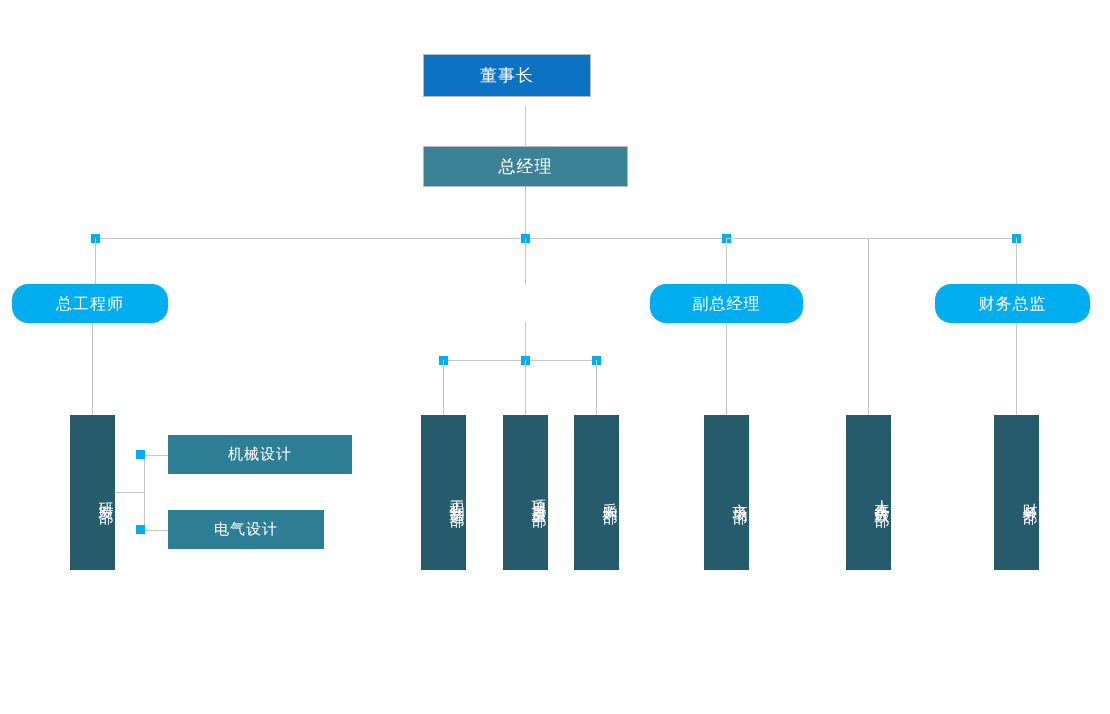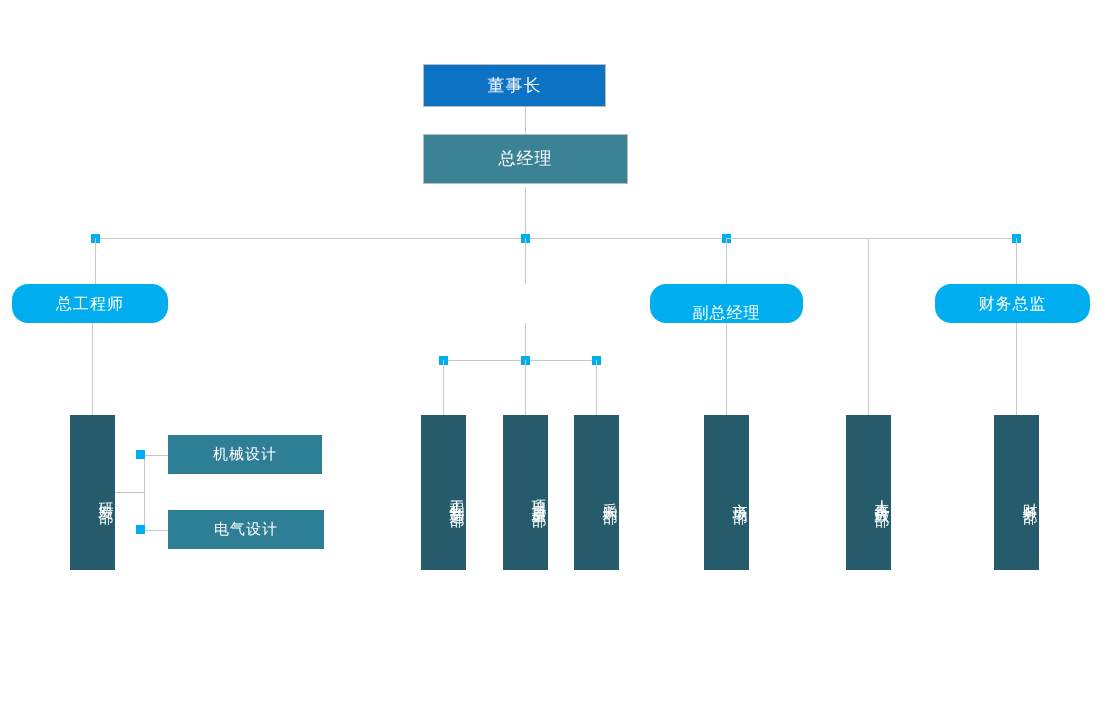--- a/index.html
+++ b/index.html
@@ -75,27 +75,27 @@
   .box.lvl-sub {
     background: #2E7E95;
     font-size: 15px;
   }
 </style>
 </head>
 <body>
 
 <div id="chart-canvas">
 
-  <div class="box lvl-chairman" style="left:423px; top:64px; width:183px; height:43px;">
+  <div class="box lvl-chairman" style="left:423px; top:54px; width:168px; height:43px;">
     <span>董事长</span>
   </div>
 
   <div class="conn v" style="left:525px; top:107px; height:39px;"></div>
 
-  <div class="box lvl-gm" style="left:423px; top:134px; width:205px; height:50px;">
+  <div class="box lvl-gm" style="left:423px; top:146px; width:205px; height:41px;">
     <span>总经理</span>
   </div>
 
   <div class="conn v" style="left:525px; top:187px; height:52px;"></div>
 
   <div class="conn h" style="left:95px; top:238px; width:922px;"></div>
 
   <div class="node-marker" style="left:91px; top:234px;"></div>
   <div class="node-marker" style="left:521px; top:234px;"></div>
   <div class="node-marker" style="left:722px; top:234px;"></div>
@@ -104,21 +104,21 @@
   <div class="conn v" style="left:95px; top:238px; height:46px;"></div>
   <div class="conn v" style="left:525px; top:238px; height:46px;"></div>
   <div class="conn v" style="left:726px; top:238px; height:46px;"></div>
   <div class="conn v" style="left:1016px; top:238px; height:46px;"></div>
 
   <div class="box lvl-exec" style="left:12px; top:284px; width:156px; height:39px;">
     <span>总工程师</span>
   </div>
 
 
-  <div class="box lvl-exec" style="left:650px; top:284px; width:153px; height:39px;align-items:flex-end;">
+  <div class="box lvl-exec" style="left:650px; top:284px; width:153px; height:39px;">
     <span>副总经理</span>
   </div>
 
   <div class="box lvl-exec" style="left:935px; top:284px; width:155px; height:39px;">
     <span>财务总监</span>
   </div>
 
   <div class="conn v" style="left:92px; top:323px; height:92px;"></div>
 
   <div class="conn v" style="left:525px; top:323px; height:37px;"></div>
@@ -167,21 +167,21 @@
   </div>
 
   <div class="conn h" style="left:115px; top:492px; width:29px;"></div>
   <div class="conn v" style="left:144px; top:455px; height:75px;"></div>
   <div class="conn h" style="left:144px; top:455px; width:24px;"></div>
   <div class="conn h" style="left:144px; top:530px; width:24px;"></div>
 
   <div class="node-marker" style="left:136px; top:450px;"></div>
   <div class="node-marker" style="left:136px; top:525px;"></div>
 
-  <div class="box lvl-sub" style="left:168px; top:435px; width:154px; height:39px;">
+  <div class="box lvl-sub" style="left:168px; top:435px; width:184px; height:39px;">
     <span>机械设计</span>
   </div>
 
   <div class="box lvl-sub" style="left:168px; top:510px; width:156px; height:39px;">
     <span>电气设计</span>
   </div>
 
 </div>
 
 </body></html>

